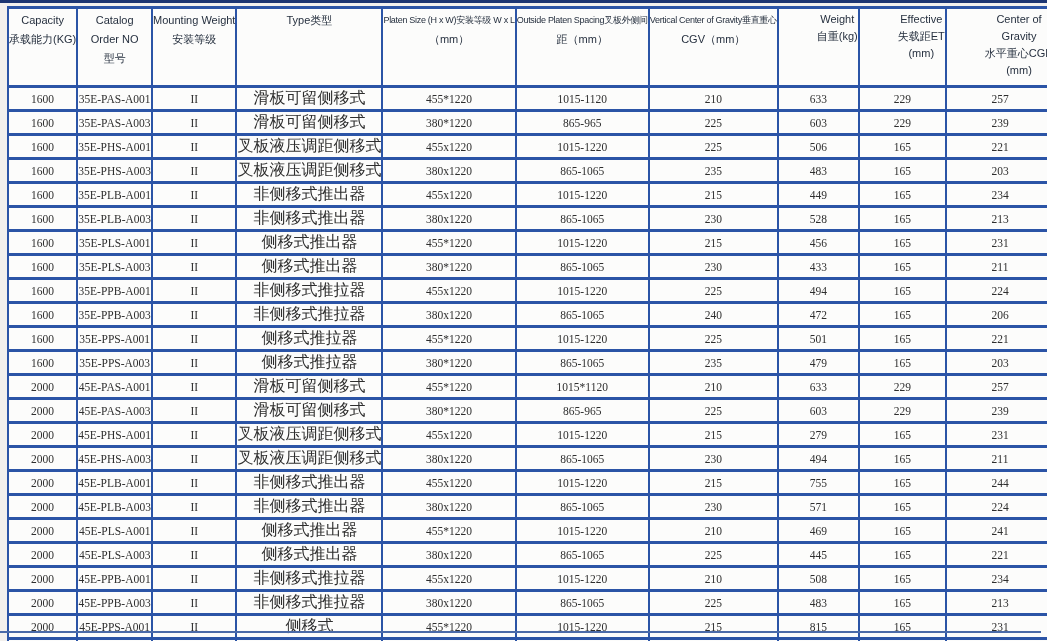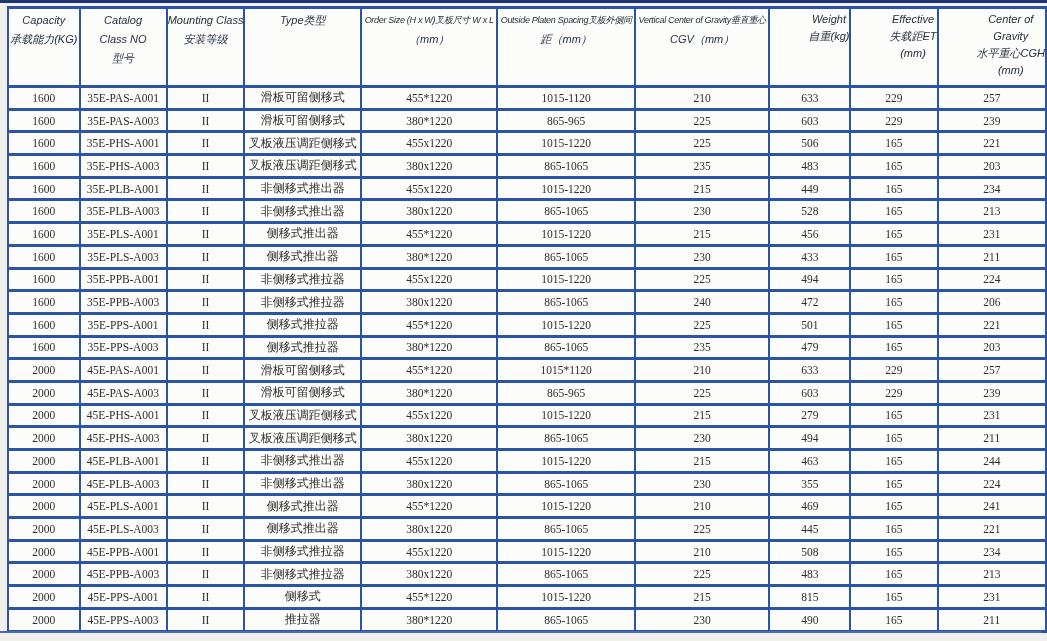--- a/index.html
+++ b/index.html
@@ -41,41 +41,40 @@
     height:74px;
     vertical-align:top;
     font-weight:normal;
     font-size:11px;
     color:#26303f;
     padding-top:2px;
   }
   th .hline{
     line-height:19px;
     white-space:nowrap;
-    font-style:italic;
   }
   
   th.col-platen-size .hline:first-child,
   th.col-platen-spacing .hline:first-child,
   th.col-cgv .hline:first-child{
     font-size:9px;
     letter-spacing:-0.3px;
   }
   th.col-weight .hline, th.col-et .hline, th.col-cgh .hline{
     line-height:17px;
     padding-left:38px;
   }
   td{
     height:19.7px;
     font-family:"Liberation Serif","DejaVu Serif",serif;
     font-size:11.5px;
     color:#2e2e2e;
     white-space:nowrap;
   }
-  td.col-type{font-size:12px;}
+  td.col-type{font-size:16px;}
 </style>
 </head>
 <body>
 
 <div class="top-bar"></div>
 
 <table class="spec">
   <colgroup>
     <col class="c1">
       <col class="c2">
@@ -89,32 +88,32 @@
       <col class="c10">
   </colgroup>
   <thead>
     <tr>
         <th class="col-capacity">
           <div class="hline">Capacity</div>
           <div class="hline">承载能力(KG)</div>
         </th>
         <th class="col-catalog-no">
           <div class="hline">Catalog</div>
-          <div class="hline">Class NO</div>
+          <div class="hline">Order NO</div>
           <div class="hline">型号</div>
         </th>
         <th class="col-mounting-class">
-          <div class="hline">Mounting Class</div>
+          <div class="hline">Mounting Weight</div>
           <div class="hline">安装等级</div>
         </th>
         <th class="col-type">
           <div class="hline">Type类型</div>
         </th>
         <th class="col-platen-size">
-          <div class="hline">Order Size (H x W)叉板尺寸 W x L</div>
+          <div class="hline">Platen Size (H x W)安装等级 W x L</div>
           <div class="hline">（mm）</div>
         </th>
         <th class="col-platen-spacing">
           <div class="hline">Outside Platen Spacing叉板外侧间</div>
           <div class="hline">距（mm）</div>
         </th>
         <th class="col-cgv">
           <div class="hline">Vertical Center of Gravity垂直重心</div>
           <div class="hline">CGV（mm）</div>
         </th>
@@ -329,33 +328,33 @@
         <td class="col-cgh">211</td>
       </tr>
       <tr>
         <td class="col-capacity">2000</td>
         <td class="col-catalog-no">45E-PLB-A001</td>
         <td class="col-mounting-class">II</td>
         <td class="col-type">非侧移式推出器</td>
         <td class="col-platen-size">455x1220</td>
         <td class="col-platen-spacing">1015-1220</td>
         <td class="col-cgv">215</td>
-        <td class="col-weight">463</td>
+        <td class="col-weight">755</td>
         <td class="col-et">165</td>
         <td class="col-cgh">244</td>
       </tr>
       <tr>
         <td class="col-capacity">2000</td>
         <td class="col-catalog-no">45E-PLB-A003</td>
         <td class="col-mounting-class">II</td>
         <td class="col-type">非侧移式推出器</td>
         <td class="col-platen-size">380x1220</td>
         <td class="col-platen-spacing">865-1065</td>
         <td class="col-cgv">230</td>
-        <td class="col-weight">355</td>
+        <td class="col-weight">571</td>
         <td class="col-et">165</td>
         <td class="col-cgh">224</td>
       </tr>
       <tr>
         <td class="col-capacity">2000</td>
         <td class="col-catalog-no">45E-PLS-A001</td>
         <td class="col-mounting-class">II</td>
         <td class="col-type">侧移式推出器</td>
         <td class="col-platen-size">455*1220</td>
         <td class="col-platen-spacing">1015-1220</td>

